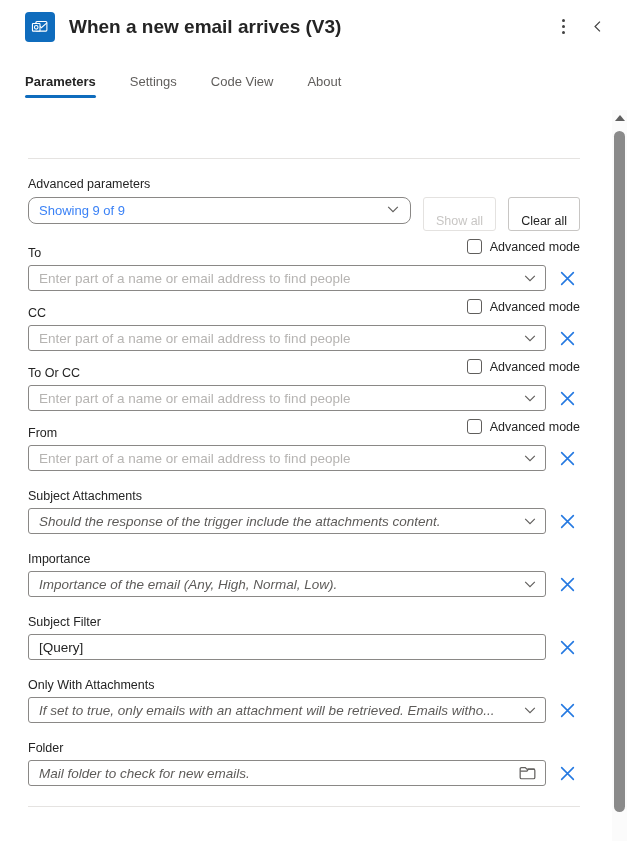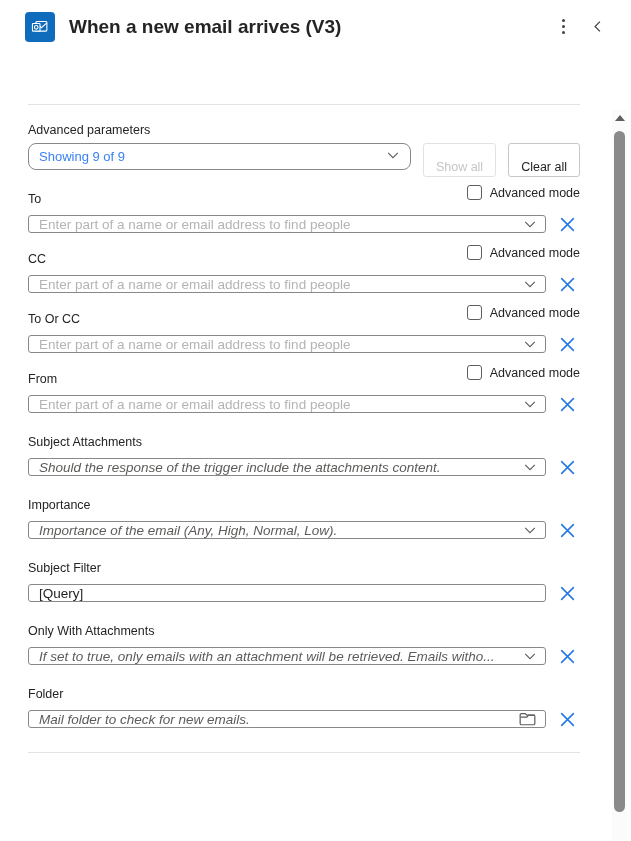--- a/index.html
+++ b/index.html
@@ -46,21 +46,21 @@
   .field-group { margin-top:16px; }
   .field-group.has-adv { margin-top:8px; }
   .field-head { display:flex; justify-content:space-between; align-items:flex-end; min-height:17px; }
   .field-head.with-adv { min-height:22px;gap:13px; }
   .field-label { font-size:12.5px; color:#242424; line-height:15px; }
   .adv-mode { display:flex; align-items:flex-end; gap:8px; align-self:flex-start; cursor:pointer;padding-left:12px; }
   .adv-checkbox { width:15px; height:15px; border:1px solid #605e5c; border-radius:3px; background:#fff; }
   .adv-mode-label { font-size:12.5px; color:#242424; }
   .field-row { display:flex; align-items:center; margin-top:4px; }
   .input-wrap { position:relative; flex:1; }
-  .field-input { width:100%; height:18px; border:1px solid #8a8886; border-radius:3px;
+  .field-input { width:100%; height:26px; border:1px solid #8a8886; border-radius:3px;
     padding:0 34px 0 10px; font-size:13.5px; color:#242424; outline:none;
     font-family:inherit; background:#fff; }
   .field-input.plain { padding-right:10px; }
   .field-input::placeholder { color:#b6b4b2; opacity:1; }
   .field-input.italic-ph::placeholder { color:#5d5b59; font-style:italic; }
   .combo-chevron, .folder-icon { position:absolute; right:9px; top:50%;
     transform:translateY(-50%); display:flex; cursor:pointer; }
   .x-btn { width:26px; height:26px; margin-left:8px; display:flex; align-items:center;
     justify-content:center; cursor:pointer; color:#2579e1; background:none; border:none; }
 
@@ -93,20 +93,26 @@
         <i></i>
         <i></i>
       </div>
     <div class="collapse-btn">
       <svg width="13" height="13" viewBox="0 0 16 16">
           <path d="M11 2L5 8l6 6" fill="none" stroke="#424242" stroke-width="1.5"></path>
         </svg>
     </div>
   </div>
 
+  <div class="tabs">
+    <div class="tab active">Parameters</div>
+    <div class="tab">Settings</div>
+    <div class="tab">Code View</div>
+    <div class="tab">About</div>
+  </div>
 
   <div class="divider top"></div>
 
   <div class="main">
     <div class="adv-params-label">Advanced parameters</div>
     <div class="adv-params-row">
       <div class="adv-dropdown">
         <span>Showing 9 of 9</span>
         <span>
           <svg width="14" height="14" viewBox="0 0 16 16">

